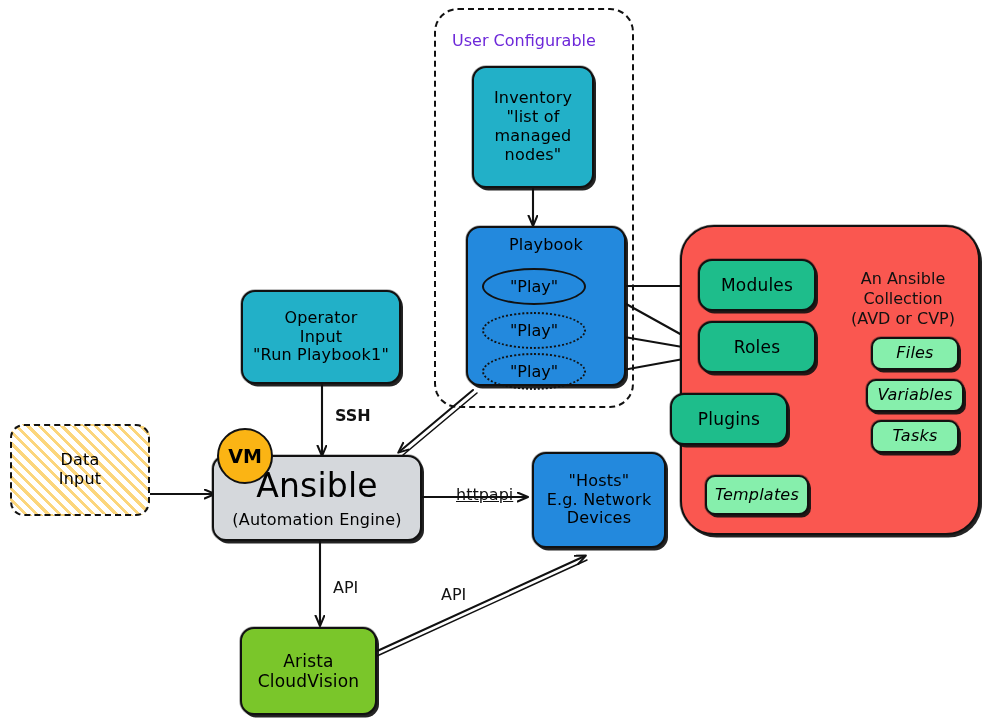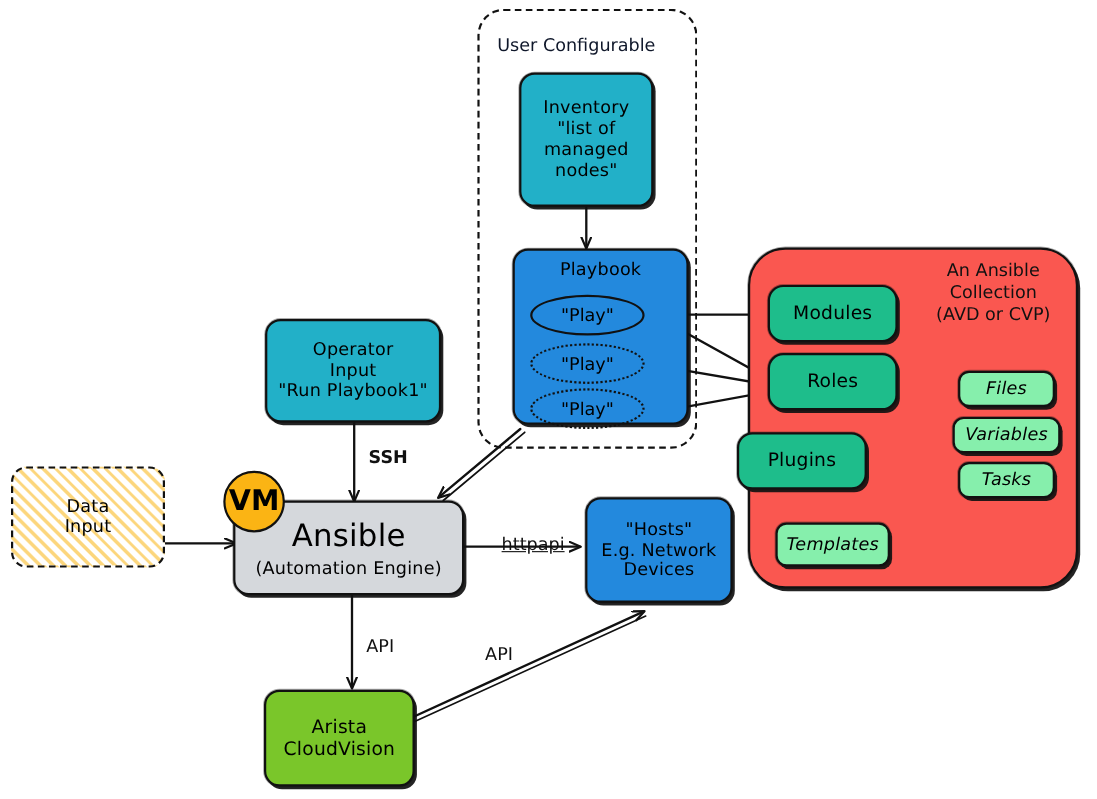--- a/index.html
+++ b/index.html
@@ -40,23 +40,23 @@
       justify-content:center;font-weight:700;}
 
   .play{position:absolute;box-sizing:border-box;border-radius:50%;
         display:flex;align-items:center;justify-content:center;color:#000;}
   .play.solid{border:2.4px solid #111;}
   .play.dotted{border:2.4px dotted #111;}
 
   .edgelabel{position:absolute;color:#111;white-space:nowrap;}
   .edgelabel.underline{text-decoration:underline;margin-left:32px;}
 
-  .grouptitle{position:absolute;color:#0f172a;white-space:nowrap;}
+  .grouptitle{position:absolute;color:#6d28d9;white-space:nowrap;}
   .collectiontitle{position:absolute;color:#111;text-align:center;
-                   white-space:pre-line;line-height:1.25;}
+                   white-space:pre-line;line-height:1.25;margin-top:33px;}
 </style>
 </head>
 <body>
 
 <svg id="canvas" viewBox="0 0 997 726" xmlns="http://www.w3.org/2000/svg">
   <defs>
     <marker id="ah" markerWidth="14" markerHeight="14" refX="10" refY="5" orient="auto" markerUnits="userSpaceOnUse">
       <path d="M0.5,0.5 L11,5 L0.5,9.5" fill="none" stroke="#111" stroke-width="2" stroke-linecap="round" stroke-linejoin="round"></path>
     </marker>
   </defs>
@@ -130,24 +130,24 @@
 Input
 "Run Playbook1"</span>
 </div>
 
 <div class="node hatch" style="left:10px;top:424px;width:140px;height:92px;font-size:16px;">
   <span class="lbl">Data
 Input</span>
 </div>
 
 <div class="node sketch grey" style="left:212px;top:455px;width:210px;height:86px;flex-direction:column;">
-  <span class="lbl" style="font-size:28px;margin-bottom:1px;">Ansible</span>
+  <span class="lbl" style="font-size:33px;margin-bottom:1px;">Ansible</span>
   <span class="lbl" style="font-size:16px;">(Automation Engine)</span>
 </div>
-<div class="vm" style="left:203px;top:428px;width:52px;height:52px;font-size:26px;">
+<div class="vm" style="left:217px;top:428px;width:52px;height:52px;font-size:19px;">
   <span>VM</span>
 </div>
 
 <div class="node sketch blue" style="left:532px;top:452px;width:134px;height:96px;font-size:16px;">
   <span class="lbl">"Hosts"
 E.g. Network
 Devices</span>
 </div>
 
 <div class="node sketch lime" style="left:240px;top:627px;width:137px;height:88px;font-size:17px;">

